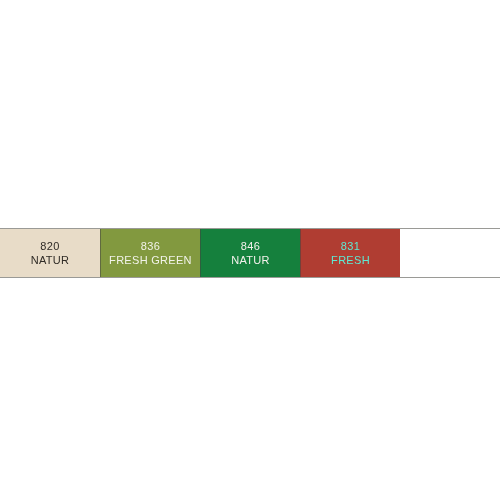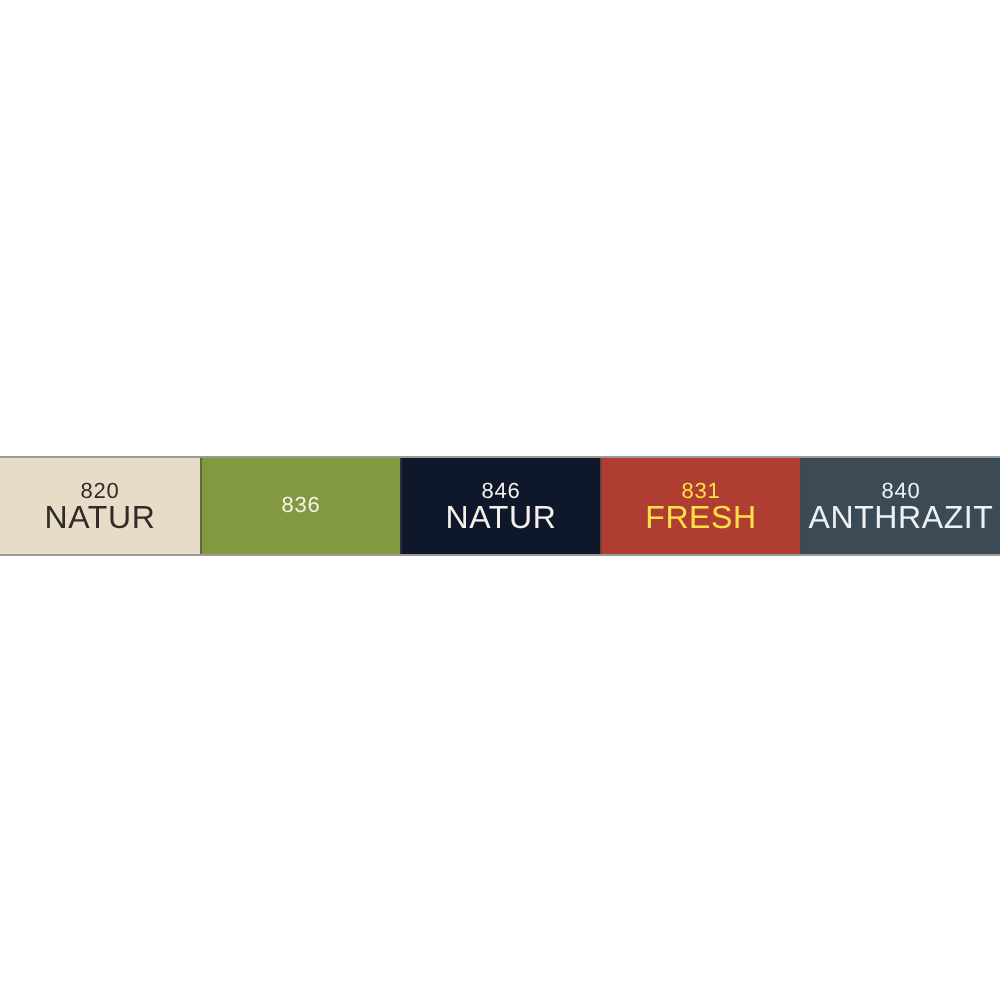--- a/index.html
+++ b/index.html
@@ -49,42 +49,39 @@
   }
 
   .swatch-code {
     font-size: 11px;
     line-height: 13px;
     letter-spacing: 0.4px;
     white-space: nowrap;
   }
 
   .swatch-name {
-    font-size: 16px;
+    font-size: 11px;
     line-height: 14px;
     letter-spacing: 0.3px;
     white-space: nowrap;
   }
 </style>
 </head>
 <body>
 
 <div id="swatch-strip" style="left: 0px; top: 228px; width: 500px; height: 50px; border-top-color: rgb(154, 154, 150); border-bottom-color: rgb(154, 154, 150);">
     <div class="swatch" style="background: rgb(232, 220, 200); color: rgb(47, 43, 38); flex-basis: 100px; width: 100px;">
       <div class="swatch-code">820</div>
       <div class="swatch-name">NATUR</div>
     </div>
     <div class="swatch" style="background: rgb(130, 153, 63); color: rgb(242, 243, 234); flex-basis: 100px; width: 100px;">
       <div class="swatch-code">836</div>
+      <div class="swatch-name">FRESH GREEN</div>
     </div>
-    <div class="swatch" style="background: #0f172a; color: rgb(244, 241, 236); flex-basis: 100px; width: 100px; align-items: center;">
+    <div class="swatch" style="background: #15803d; color: rgb(244, 241, 236); flex-basis: 100px; width: 100px; align-items: center;">
       <div class="swatch-code">846</div>
       <div class="swatch-name">NATUR</div>
     </div>
-    <div class="swatch" style="background: rgb(176, 61, 50); color: #fde047; flex-basis: 100px; width: 100px; justify-content: center;">
+    <div class="swatch" style="background: rgb(176, 61, 50); color: #5eead4; flex-basis: 100px; width: 100px; justify-content: center;">
       <div class="swatch-code">831</div>
       <div class="swatch-name">FRESH</div>
-    </div>
-    <div class="swatch" style="background: rgb(60, 74, 85); color: rgb(238, 241, 243); flex-basis: 100px; width: 100px;">
-      <div class="swatch-code">840</div>
-      <div class="swatch-name">ANTHRAZIT</div>
     </div>
   </div>
 
 </body></html>

